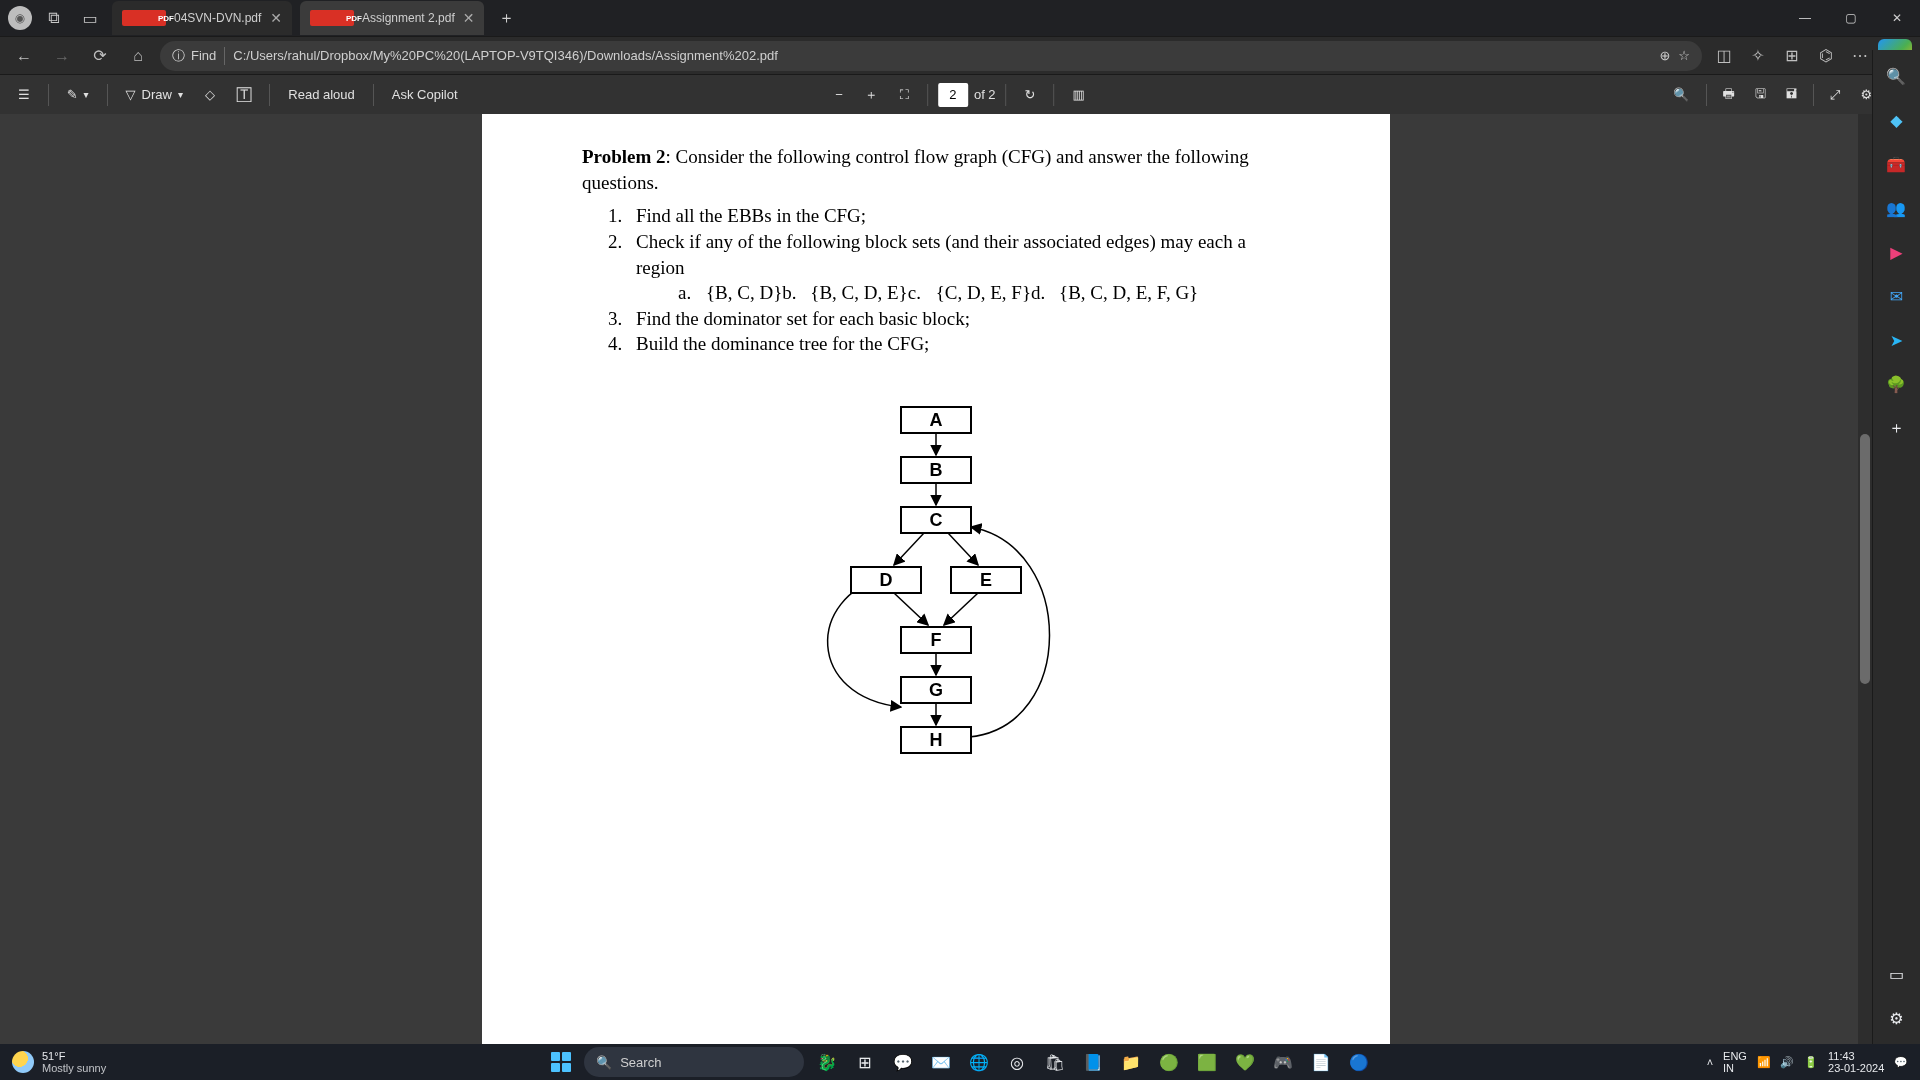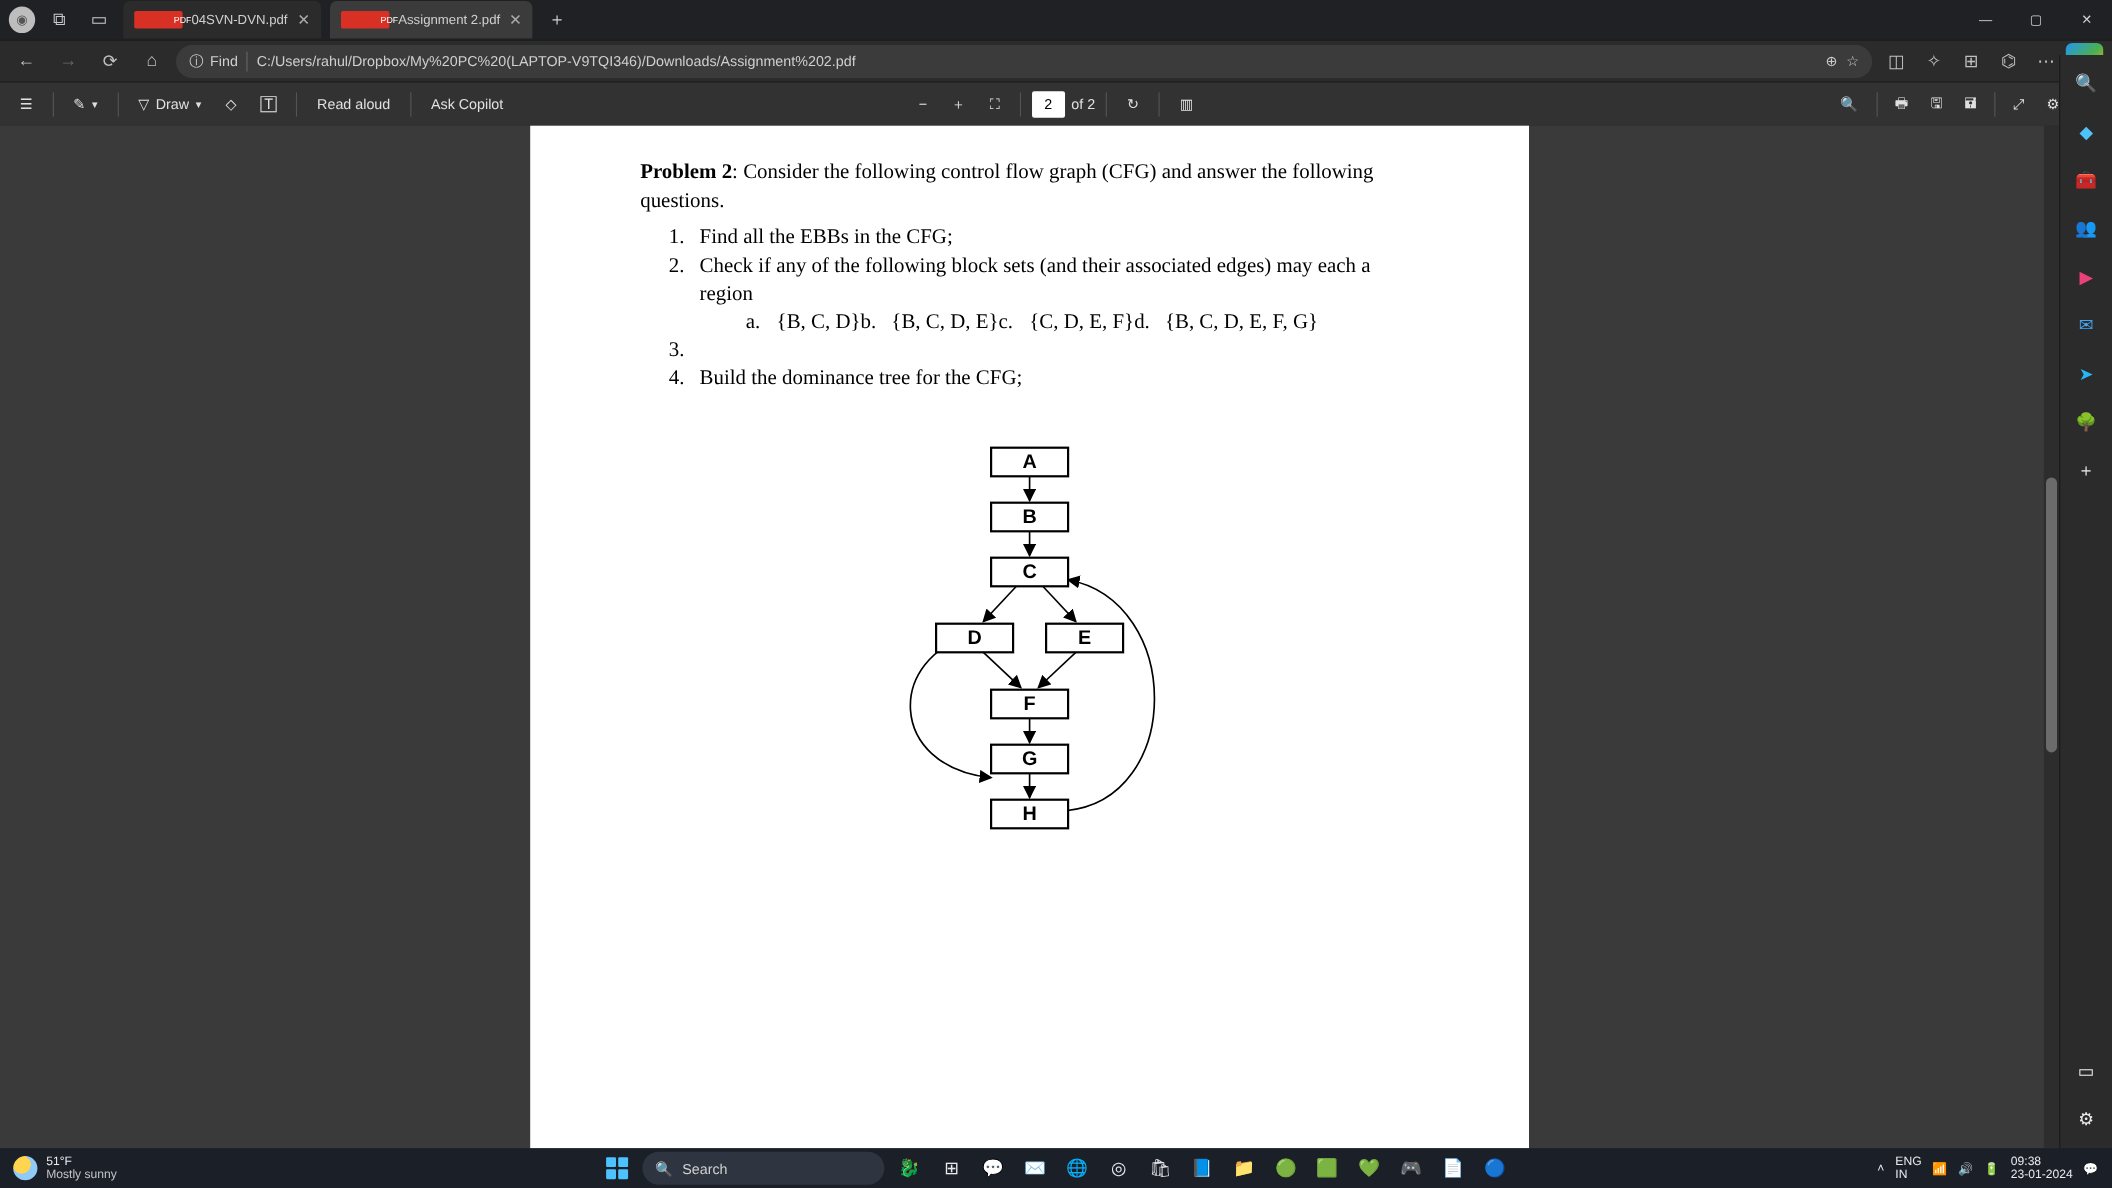--- a/index.html
+++ b/index.html
@@ -4,21 +4,21 @@
 <style>
   * { box-sizing: border-box; margin: 0; padding: 0; }
   html, body { width: 1920px; height: 1080px; overflow: hidden; font-family: "Segoe UI", Arial, sans-serif; background: #202124; color: #e8eaed; }
   .titlebar { height: 36px; background: #202124; display: flex; align-items: center; }
   .tb-left { display: flex; align-items: center; gap: 8px; padding-left: 8px; }
   .avatar { width: 24px; height: 24px; border-radius: 50%; background: #bdbdbd; display:flex;align-items:center;justify-content:center;font-size:12px;color:#555; }
   .tb-icon { width: 28px; height: 28px; display:flex; align-items:center; justify-content:center; color:#c7c7c7; border-radius:4px; }
   .tab { display:flex; align-items:center; height:34px; padding:0 10px; gap:8px; border-radius:6px 6px 0 0; color:#cfcfcf; font-size:12px; min-width:180px; }
   .tab.inactive { background:#2b2b2b; }
   .tab.active { background:#3b3b3b; }
-  .pdf-badge { width:16px;height:16px;background:#d93025;border-radius:2px;color:#fff;font-size:8px;font-weight:normal;display:flex;align-items:center;justify-content:center;padding-left:44px; }
+  .pdf-badge { width:16px;height:16px;background:#d93025;border-radius:2px;color:#fff;font-size:8px;font-weight:bold;display:flex;align-items:center;justify-content:center;padding-left:44px; }
   .tab-close { margin-left:auto; font-size:14px; color:#aaa; }
   .newtab { width:28px;height:28px;display:flex;align-items:center;justify-content:center;color:#cfcfcf;font-size:16px; }
   .win-controls { margin-left:auto; display:flex; }
   .win-btn { width:46px;height:34px;display:flex;align-items:center;justify-content:center;color:#cfcfcf;font-size:12px; }
 
   .addrbar { height:38px; background:#2b2b2b; display:flex; align-items:center; padding:0 8px; gap:6px; border-top:1px solid #1a1a1a; }
   .ab-btn { width:32px;height:32px;display:flex;align-items:center;justify-content:center;color:#bfbfbf;border-radius:4px; }
   .urlbox { flex:1; height:30px; background:#3b3b3b; border-radius:15px; display:flex; align-items:center; padding:0 12px; gap:8px; font-size:13px; color:#cfcfcf; }
   .url-prefix { color:#cfcfcf; border-right:1px solid #666; padding-right:8px; display:flex; align-items:center; gap:6px;}
   .url-text { color:#cfcfcf; white-space:nowrap; overflow:hidden; }
@@ -190,20 +190,21 @@
             <span class="subnum">c.</span>
             <span>{C, D, E, F}</span>
           </div>
         <div>
             <span class="subnum">d.</span>
             <span>{B, C, D, E, F, G}</span>
           </div>
       </div>
       <div>
           <span class="num">3.</span>
+          <span>Find the dominator set for each basic block;</span>
         </div>
       <div>
           <span class="num">4.</span>
           <span>Build the dominance tree for the CFG;</span>
         </div>
     </div>
 
     <div class="cfg">
       <svg class="cfg-svg" viewBox="0 0 380 400">
         <defs>
@@ -303,18 +304,18 @@
   <div class="tray">
     <span>˄</span>
     <div class="tray-col">
       <div>ENG</div>
       <div>IN</div>
     </div>
     <span>📶</span>
     <span>🔊</span>
     <span>🔋</span>
     <div class="tray-col">
-      <div>09:38</div>
+      <div>11:43</div>
       <div>23-01-2024</div>
     </div>
     <span>💬</span>
   </div>
 </div>
 
 </body></html>

